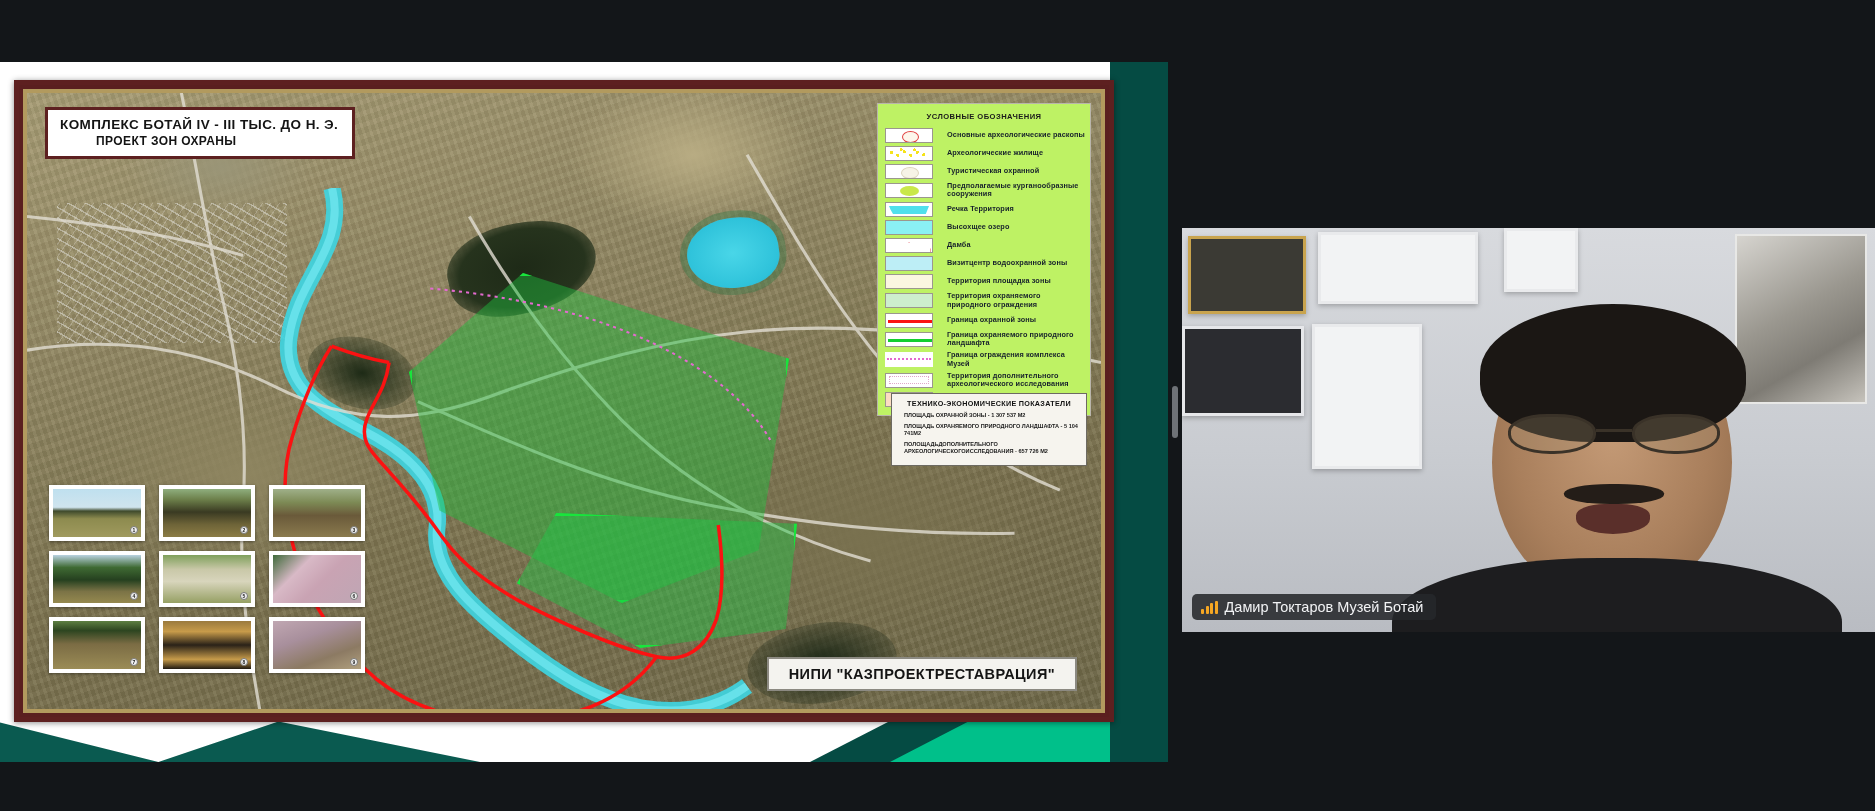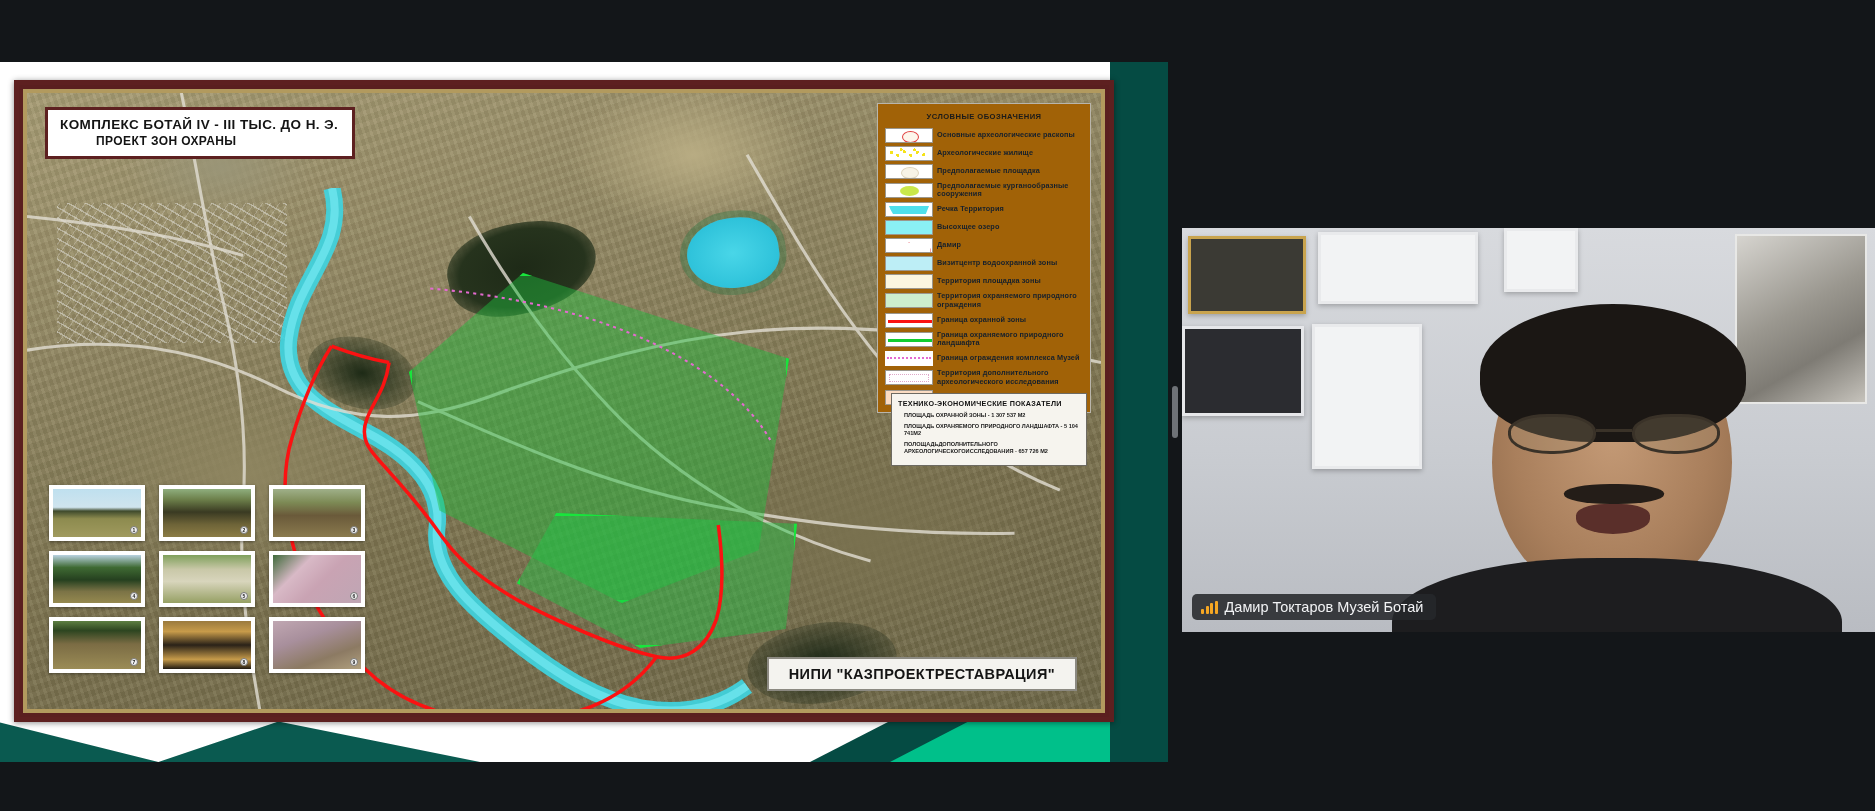--- a/index.html
+++ b/index.html
@@ -128,28 +128,28 @@
   #institute-plate {
     position: absolute; right: 24px; bottom: 18px; z-index: 12;
     background: #f4f3ef; border: 2px solid #8c8a82;
     padding: 7px 20px; font-size: 14.5px; font-weight: 700; color: #141414;
     letter-spacing: .4px; white-space: nowrap;
   }
 
   
   #legend {
     position: absolute; right: 10px; top: 10px; z-index: 14;
-    width: 214px; background: #a16207; border: 1px solid #b9b5ab;
+    width: 214px; background: #bef264; border: 1px solid #b9b5ab;
     padding: 5px 5px 6px 5px;
   }
   #legend-title {
     text-align: center; font-size: 7.6px; font-weight: 700; color: #1a1a1a;
     letter-spacing: .45px; padding: 3px 0 5px 0;
   }
-  .leg-row { display: flex; align-items: center; gap: 4px; padding: 1.5px 0 1.5px 2px; }
+  .leg-row { display: flex; align-items: center; gap: 14px; padding: 1.5px 0 1.5px 2px; }
   .leg-sw {
     width: 48px; min-width: 48px; height: 15px; border: 1px solid #9b978e;
     background: #fff; position: relative; overflow: hidden;
   }
   .leg-txt { font-size: 7.3px; font-weight: 700; color: #16202c; line-height: 1.2; letter-spacing: .1px; }
   .sw-excav::after {
     content: ""; position: absolute; left: 16px; top: 2px; width: 15px; height: 10px;
     border: 1.6px solid #e04040; border-radius: 50%; background: #fdf6ec;
   }
   .sw-dwell { background: #fff; }
@@ -206,21 +206,21 @@
     content: ""; position: absolute; left: 3px; top: 2.5px; right: 3px; bottom: 2.5px;
     border: 1px dotted #e0a8c8;
   }
   .sw-visit { background: #fbdcc2; }
 
   
   #tep-box {
     position: absolute; right: 14px; top: 300px; z-index: 14; width: 196px;
     background: #f6f4ee; border: 1px solid #6d6a62; padding: 5px 6px 6px 6px;
   }
-  #tep-title { text-align: left; font-size: 7.2px; font-weight: 700; color: #111; letter-spacing: .3px; margin-bottom: 4px; }
+  #tep-title { text-align: center; font-size: 7.2px; font-weight: 700; color: #111; letter-spacing: .3px; margin-bottom: 4px; }
   .tep-row { font-size: 5.6px; font-weight: 700; color: #1a1a1a; line-height: 1.35; margin-bottom: 3px; padding-left: 6px; }
 
   
   #photo-grid {
     position: absolute; left: 22px; bottom: 36px; z-index: 13;
     display: grid; grid-template-columns: repeat(3, 1fr); gap: 10px 14px;
   }
   .photo {
     width: 96px; height: 56px; background: #ffffff; padding: 4px;
     box-shadow: 0 1px 3px rgba(0,0,0,.4); position: relative;
@@ -384,37 +384,37 @@
           <div class="leg-row">
             <div class="leg-sw sw-excav"></div>
             <div class="leg-txt">Основные археологические раскопы</div>
           </div>
           <div class="leg-row">
             <div class="leg-sw sw-dwell"></div>
             <div class="leg-txt">Археологические жилище</div>
           </div>
           <div class="leg-row">
             <div class="leg-sw sw-tour"></div>
-            <div class="leg-txt">Предполагаемые площадка</div>
+            <div class="leg-txt">Туристическая охранной</div>
           </div>
           <div class="leg-row">
             <div class="leg-sw sw-kurgan"></div>
             <div class="leg-txt">Предполагаемые курганообразные сооружения</div>
           </div>
           <div class="leg-row">
             <div class="leg-sw sw-river"></div>
             <div class="leg-txt">Речка Территория</div>
           </div>
           <div class="leg-row">
             <div class="leg-sw sw-drylake"></div>
             <div class="leg-txt">Высохщее озеро</div>
           </div>
           <div class="leg-row">
             <div class="leg-sw sw-dam"></div>
-            <div class="leg-txt">Дамир</div>
+            <div class="leg-txt">Дамба</div>
           </div>
           <div class="leg-row">
             <div class="leg-sw sw-waterzone"></div>
             <div class="leg-txt">Визитцентр водоохранной зоны</div>
           </div>
           <div class="leg-row">
             <div class="leg-sw sw-protzone"></div>
             <div class="leg-txt">Территория площадка зоны</div>
           </div>
           <div class="leg-row">

